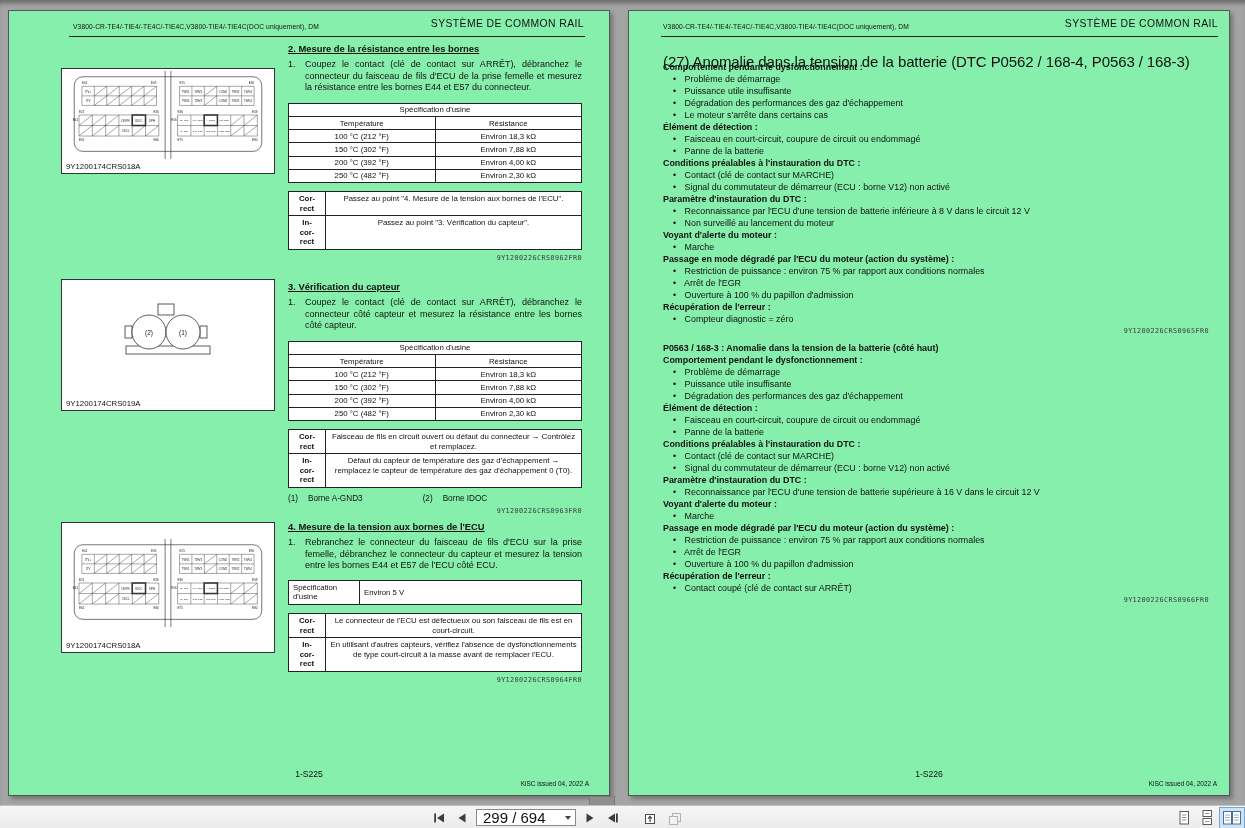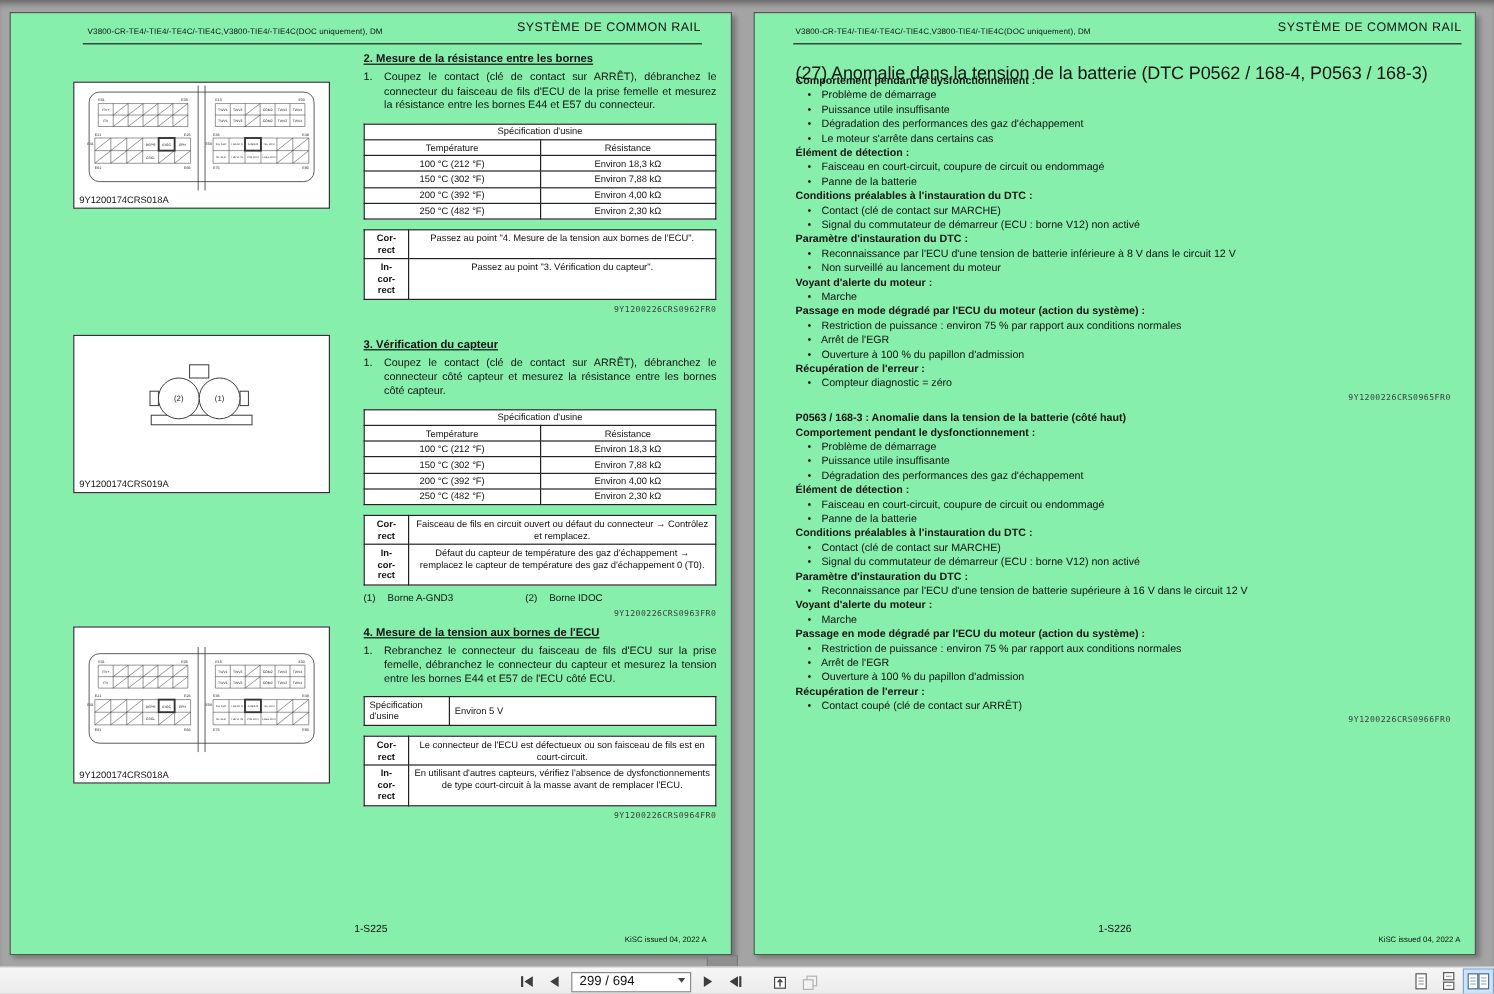--- a/index.html
+++ b/index.html
@@ -31,21 +31,21 @@
   .fig{position:absolute;left:52px;width:212px;border:1px solid #333;background:#fff;}
   .fig1{top:57px;height:104px;}
   .fig2{top:268px;height:130px;}
   .fig3{top:511px;height:129px;}
   .fig svg{display:block;margin:2px auto 0;}
   .fig3 svg{margin-top:16px;}
   figure{margin:0;}
   figcaption{position:absolute;left:4px;bottom:2px;font-size:7.8px;}
 
   
-  .sec{position:absolute;left:294px;width:294px;}
+  .sec{position:absolute;left:279px;width:294px;}
   .sec2{top:32px;}
   .sec3{top:270px;}
   .sec4{top:510px;}
   .sec h3{margin:0 0 5px 0;font-size:9.4px;font-weight:bold;text-decoration:underline;}
   .step{display:flex;font-size:9px;line-height:11.6px;}
   .step .no{width:17px;flex:0 0 17px;}
   .step p{margin:0;text-align:justify;}
   table{border-collapse:collapse;width:100%;background:#fff;}
   .spec{margin-top:9px;}
   .spec td{border:1px solid #222;font-size:7.8px;text-align:center;height:12.2px;padding:0 2px;}
@@ -82,21 +82,21 @@
 
   
   .statusbar{position:absolute;left:0;top:805px;width:1245px;height:23px;
              background:linear-gradient(#f6f6f6,#ebebeb);border-top:1px solid #c2c2c2;}
   .nav{position:absolute;left:430px;top:1px;display:flex;align-items:center;gap:5px;height:21px;}
   .modes{position:absolute;right:1px;top:1px;display:flex;align-items:center;gap:3px;height:21px;}
   button.tb{background:transparent;border:none;padding:1px 2px;margin:0;cursor:pointer;height:20px;
             display:flex;align-items:center;}
   button.tb.active{background:#cde3f7;outline:1px solid #7aa7d4;}
   .pagebox{position:relative;}
-  .pageinput{width:78px;height:15px;border:1px solid #8a8a8a;font-size:11px;
+  .pageinput{width:78px;height:15px;border:1px solid #8a8a8a;font-size:15px;
              font-family:"Liberation Sans",sans-serif;padding:0 14px 0 6px;background:#fff;color:#111;}
   .caret{position:absolute;right:5px;top:7px;width:0;height:0;border-left:3.5px solid transparent;
          border-right:3.5px solid transparent;border-top:4px solid #444;}
   .sprite{position:absolute;width:0;height:0;overflow:hidden;}
 </style>
 </head>
 <body>
 
 <svg class="sprite" xmlns="http://www.w3.org/2000/svg" aria-hidden="true">
   <symbol id="conn" viewBox="0 0 212 92">

